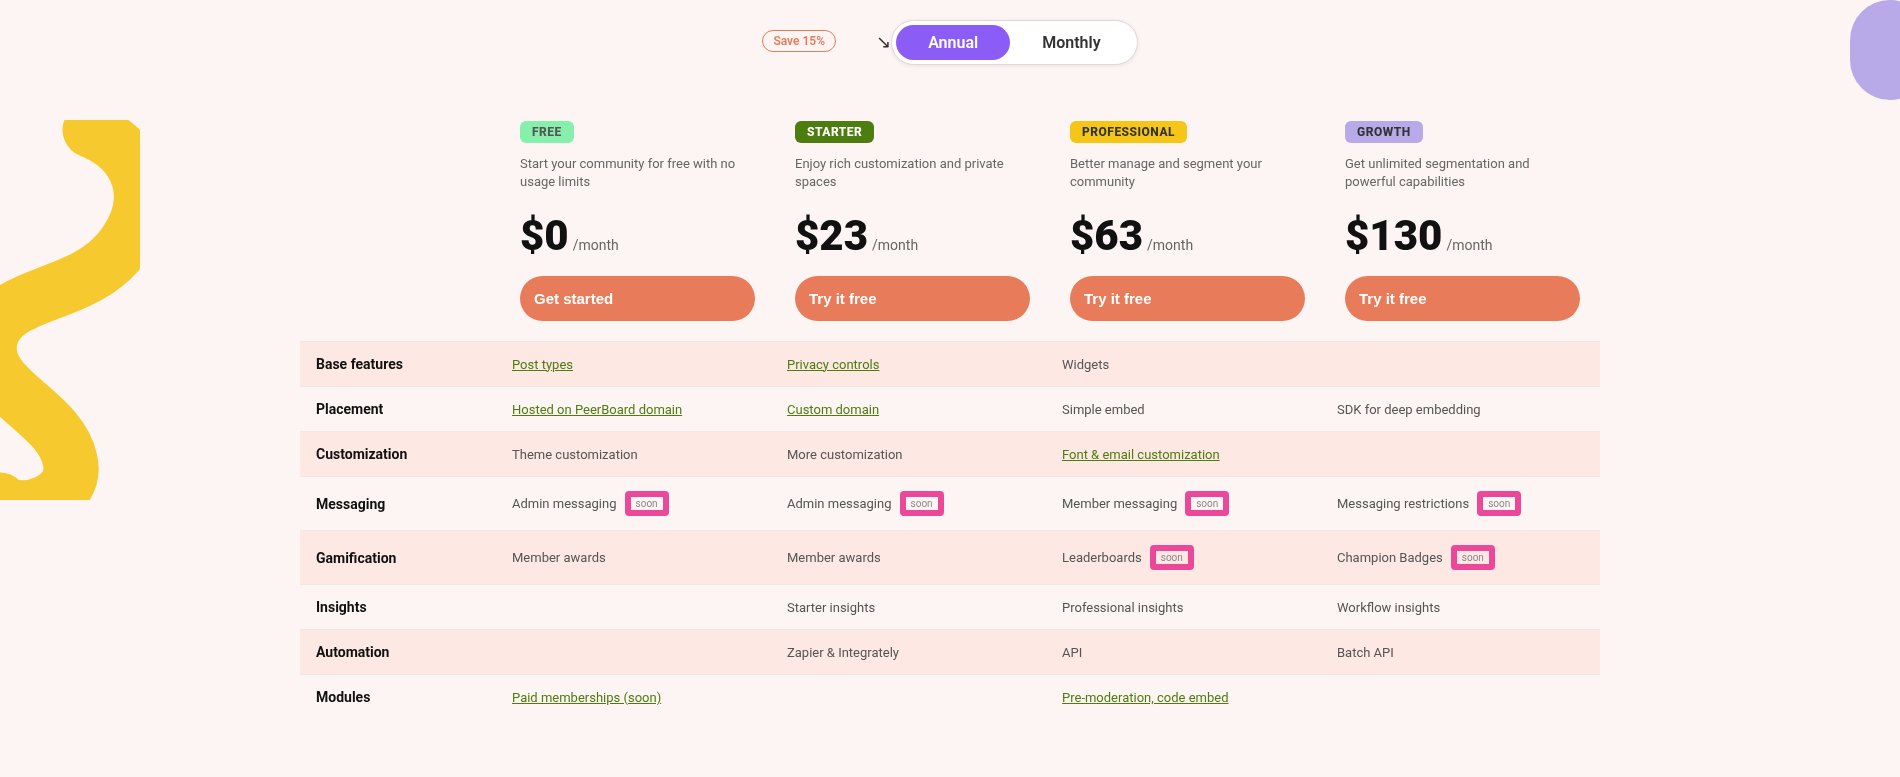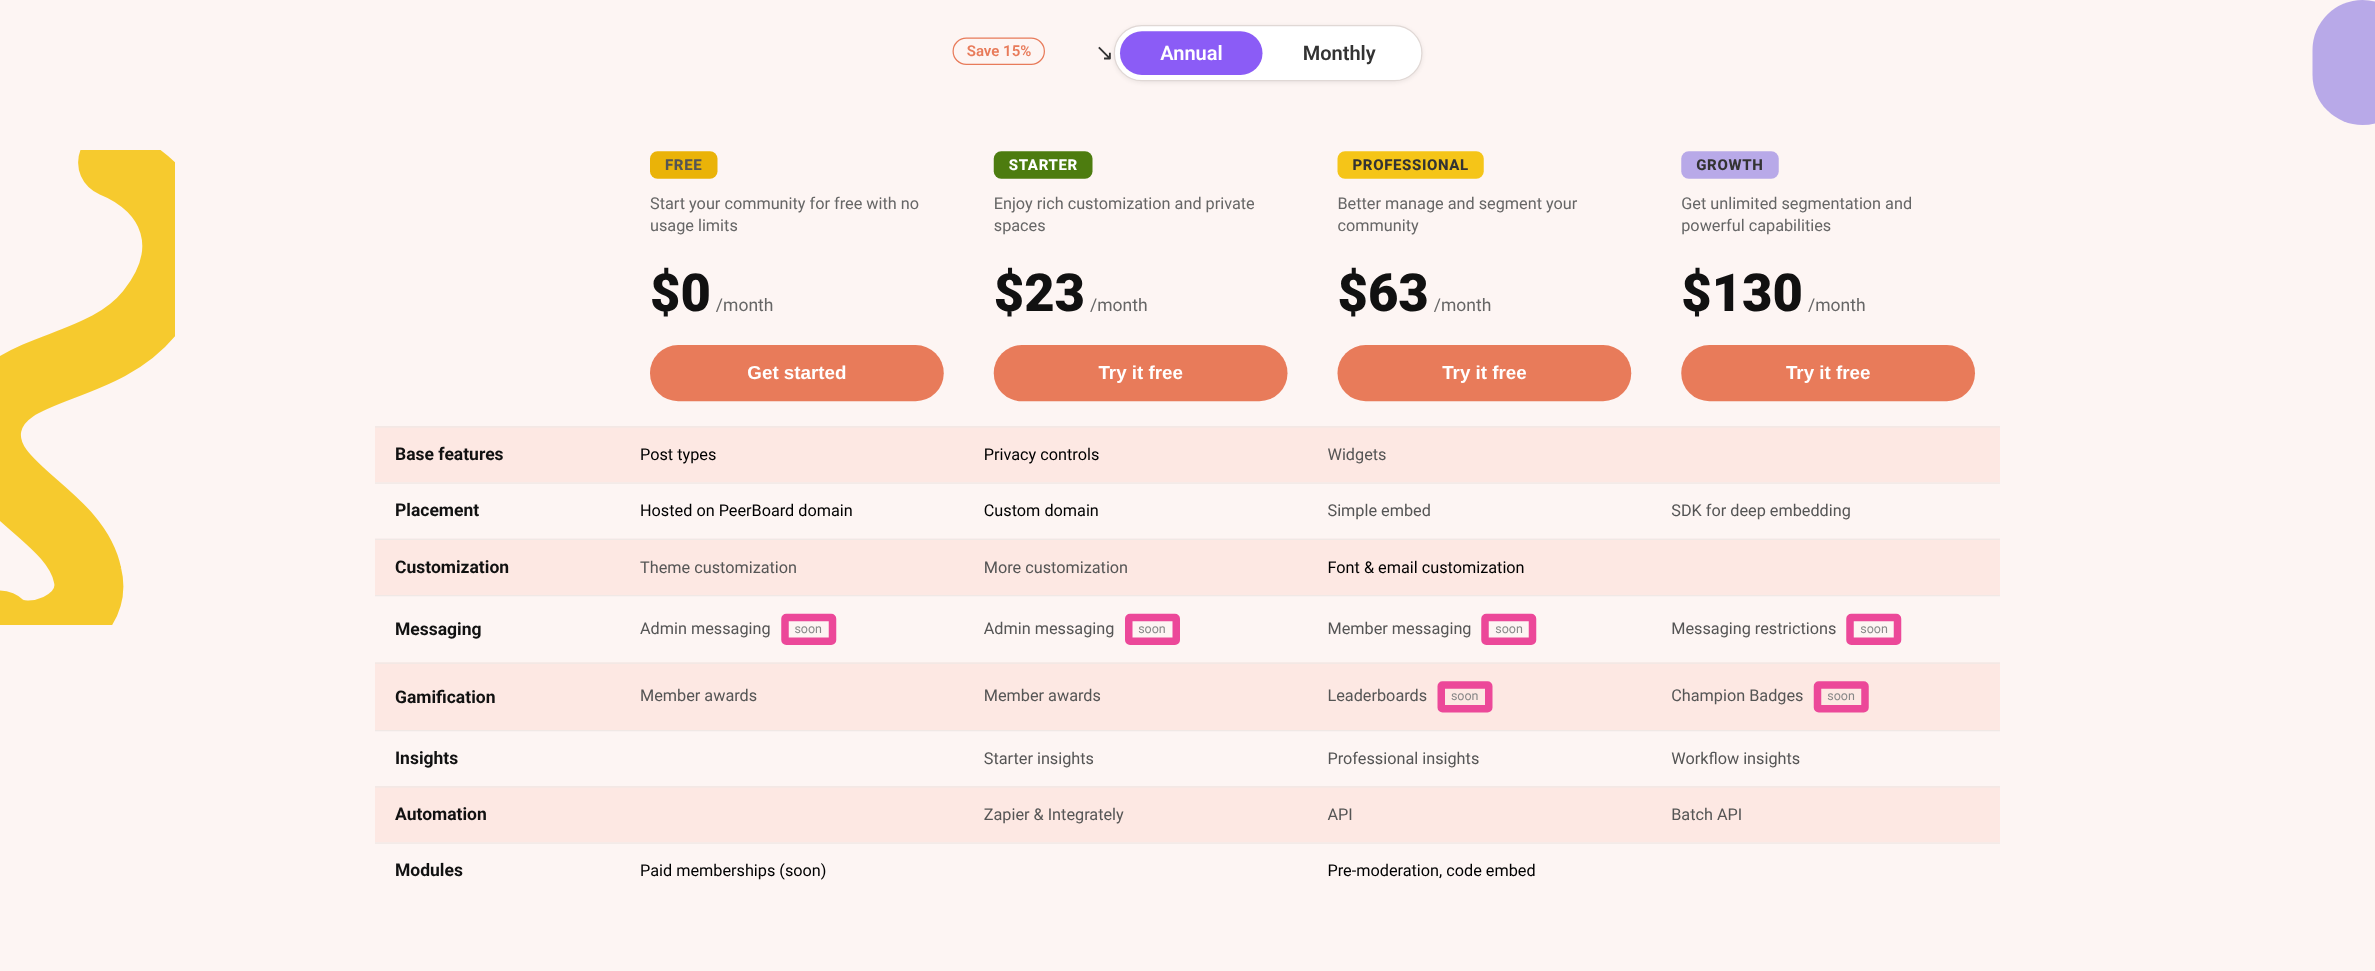--- a/index.html
+++ b/index.html
@@ -106,21 +106,21 @@
     }
     .plan-badge {
       display: inline-block;
       padding: 4px 12px;
       border-radius: 6px;
       font-size: 12px;
       font-weight: 800;
       letter-spacing: 0.5px;
       margin-bottom: 12px;
     }
-    .badge-free { background: #eab308; color: #555; }
+    .badge-free { background: #86efac; color: #555; }
     .badge-starter { background: #4d7c0f; color: white; }
     .badge-professional { background: #f5c518; color: #333; }
     .badge-growth { background: #b8a9e8; color: #333; }
 
     .plan-desc {
       font-size: 13px;
       color: #666;
       line-height: 1.4;
       margin-bottom: 16px;
       min-height: 40px;
@@ -143,21 +143,21 @@
     .plan-btn {
       width: 100%;
       padding: 14px;
       border-radius: 50px;
       border: none;
       background: #e87b5a;
       color: white;
       font-size: 15px;
       font-weight: 700;
       cursor: pointer;
-      text-align: center;
+      text-align: left;
     }
 
     
     .features-table {
       width: 100%;
       max-width: 1300px;
       margin-top: 0;
     }
     .feature-row {
       display: grid;
@@ -182,21 +182,22 @@
     .feature-cell {
       padding: 14px 12px;
       font-size: 13px;
       color: #555;
       display: flex;
       align-items: center;
       flex-wrap: wrap;
       gap: 4px;
     }
     .feature-cell.link-style {
-      color: #000000;
+      color: #4d7c0f;
+      text-decoration: underline;
     }
     .soon-badge {
       display: inline-block;
       border: 6px solid #ec4899;
       border-radius: 4px;
       font-size: 10px;
       padding: 1px 5px;
       color: #888;
       margin-left: 4px;
       white-space: nowrap;

